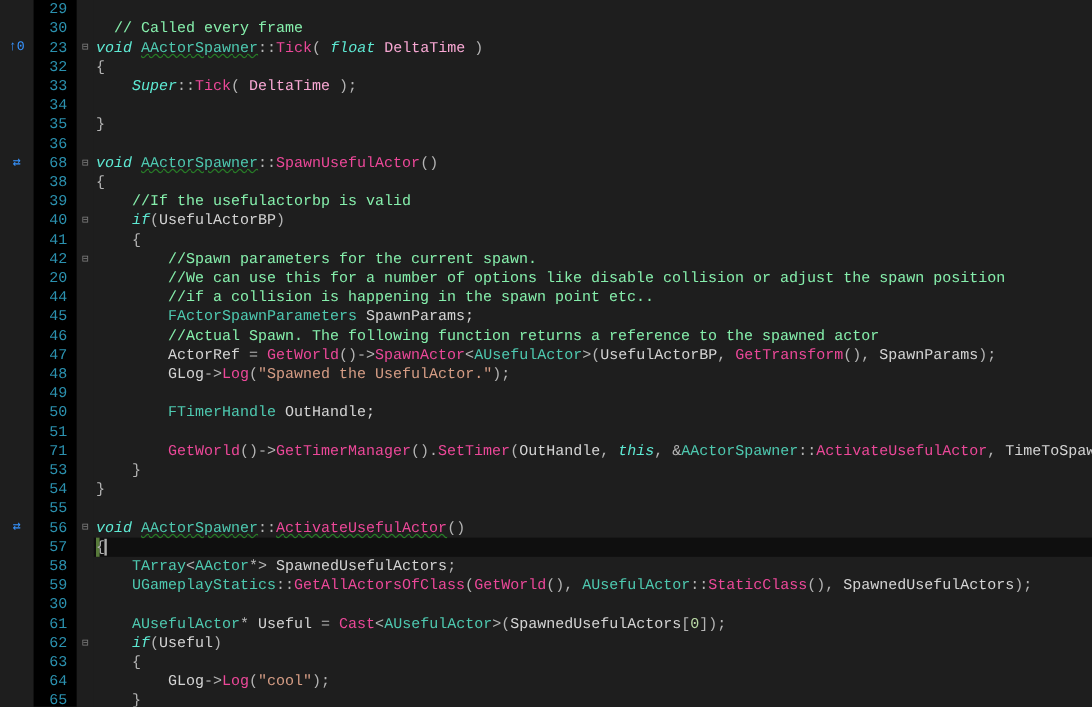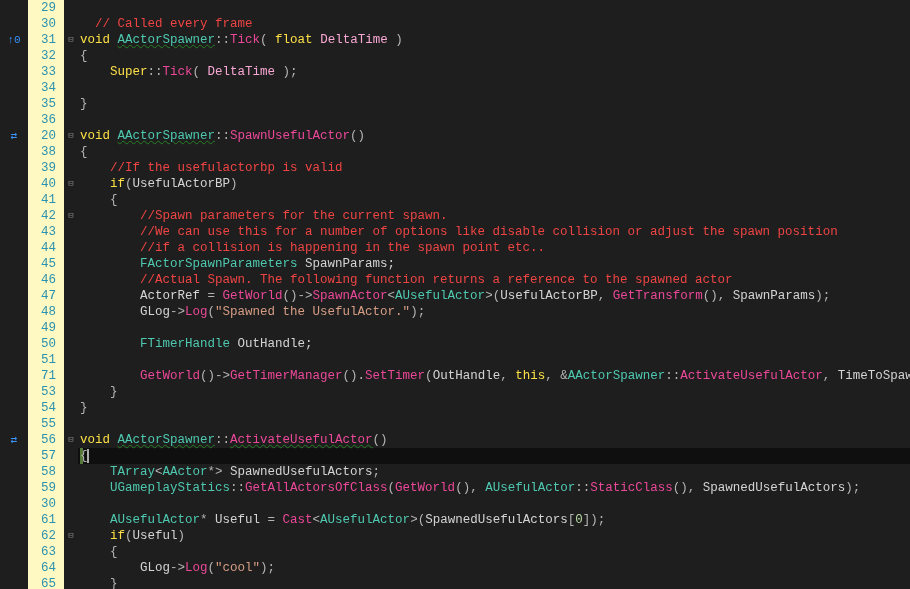--- a/index.html
+++ b/index.html
@@ -25,21 +25,21 @@
     .gutter-icon {
       height: 16px;
       display: flex;
       align-items: center;
       justify-content: center;
       color: #3794ff;
       font-size: 11px;
     }
     .line-numbers {
       width: 36px;
-      background: #fef9c3;
+      background: #000000;
       text-align: right;
       padding-right: 8px;
       color: #2b91af;
       user-select: none;
     }
     .line-number {
       height: 16px;
     }
     .fold-gutter {
       width: 14px;
@@ -59,25 +59,25 @@
       white-space: pre;
       overflow: hidden;
     }
     .code-line {
       height: 16px;
       padding-left: 2px;
     }
     .code-line.current {
       background: #0f0f0f;
     }
-    .kw { color: #fde047; }
+    .kw { color: #5eead4; font-style: italic; }
     .type { color: #4ec9b0; }
     .fn { color: #ec4899; }
     .str { color: #d69d85; }
-    .comment { color: #ef4444; }
+    .comment { color: #86efac; }
     .param { color: #f9a8d4; }
     .punct { color: #b4b4b4; }
     .var { color: #d4d4d4; text-align: center; }
     .num { color: #b8d7a3; }
     .op { color: #b4b4b4; }
     .wavy { text-decoration: underline wavy #267f26 1px; }
     .caret {
       display: inline-block;
       width: 2px;
       height: 14px;
@@ -133,33 +133,33 @@
       <div class="gutter-icon"></div>
       <div class="gutter-icon"></div>
       <div class="gutter-icon"></div>
       <div class="gutter-icon"></div>
       <div class="gutter-icon"></div>
       <div class="gutter-icon"></div>
     </div>
   <div class="line-numbers" id="line-numbers">
       <div class="line-number">29</div>
       <div class="line-number">30</div>
-      <div class="line-number">31</div>
+      <div class="line-number">23</div>
       <div class="line-number">32</div>
       <div class="line-number">33</div>
       <div class="line-number">34</div>
       <div class="line-number">35</div>
       <div class="line-number">36</div>
-      <div class="line-number">20</div>
+      <div class="line-number">68</div>
       <div class="line-number">38</div>
       <div class="line-number">39</div>
       <div class="line-number">40</div>
       <div class="line-number">41</div>
       <div class="line-number">42</div>
-      <div class="line-number">43</div>
+      <div class="line-number">20</div>
       <div class="line-number">44</div>
       <div class="line-number">45</div>
       <div class="line-number">46</div>
       <div class="line-number">47</div>
       <div class="line-number">48</div>
       <div class="line-number">49</div>
       <div class="line-number">50</div>
       <div class="line-number">51</div>
       <div class="line-number">71</div>
       <div class="line-number">53</div>

